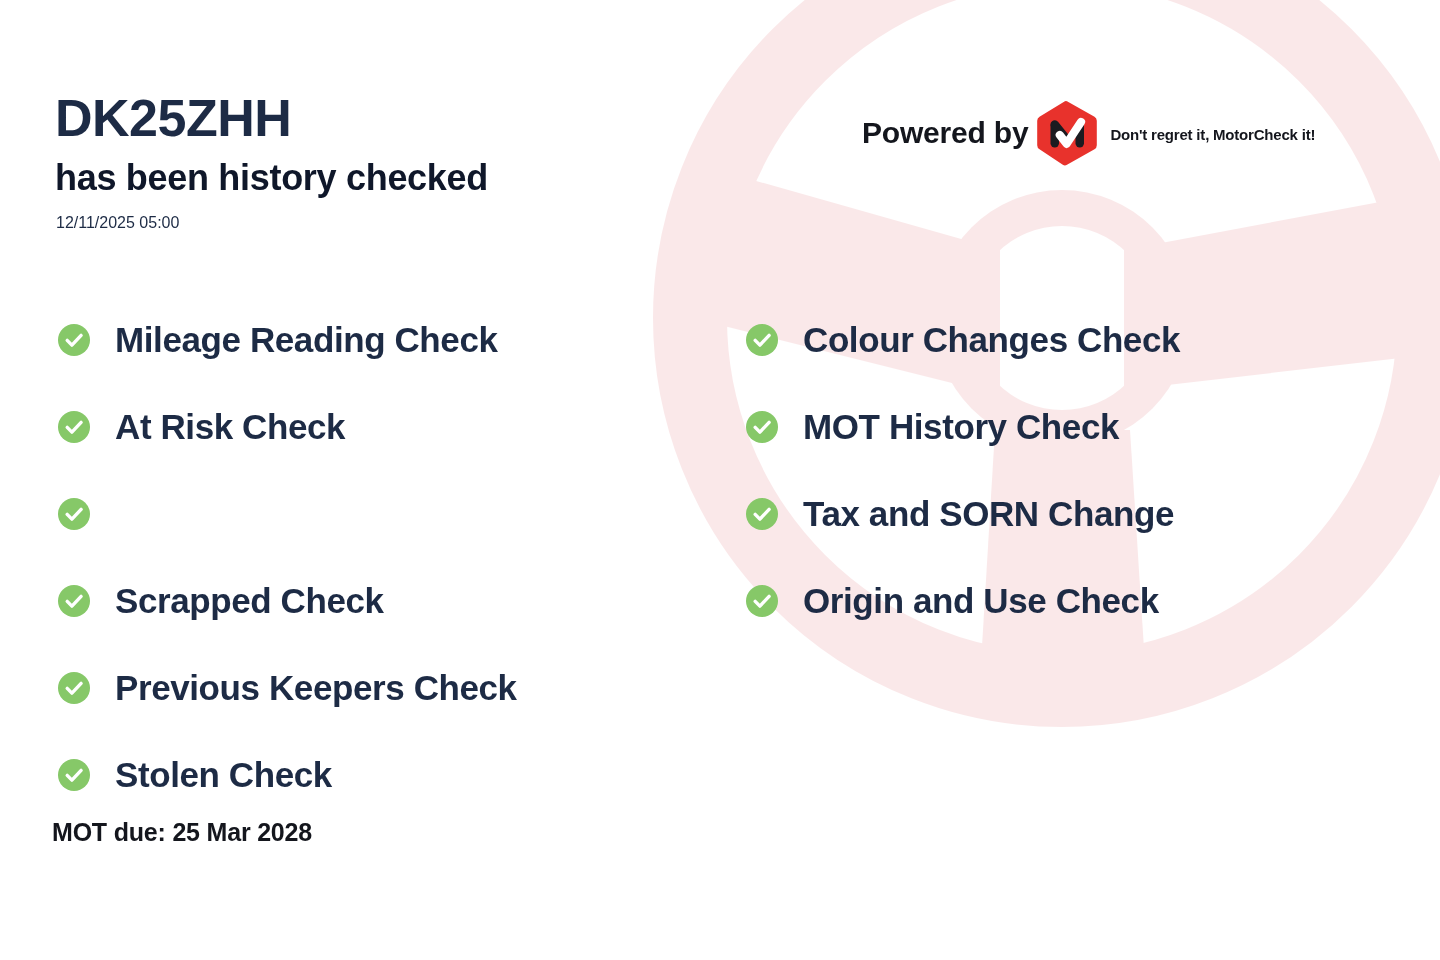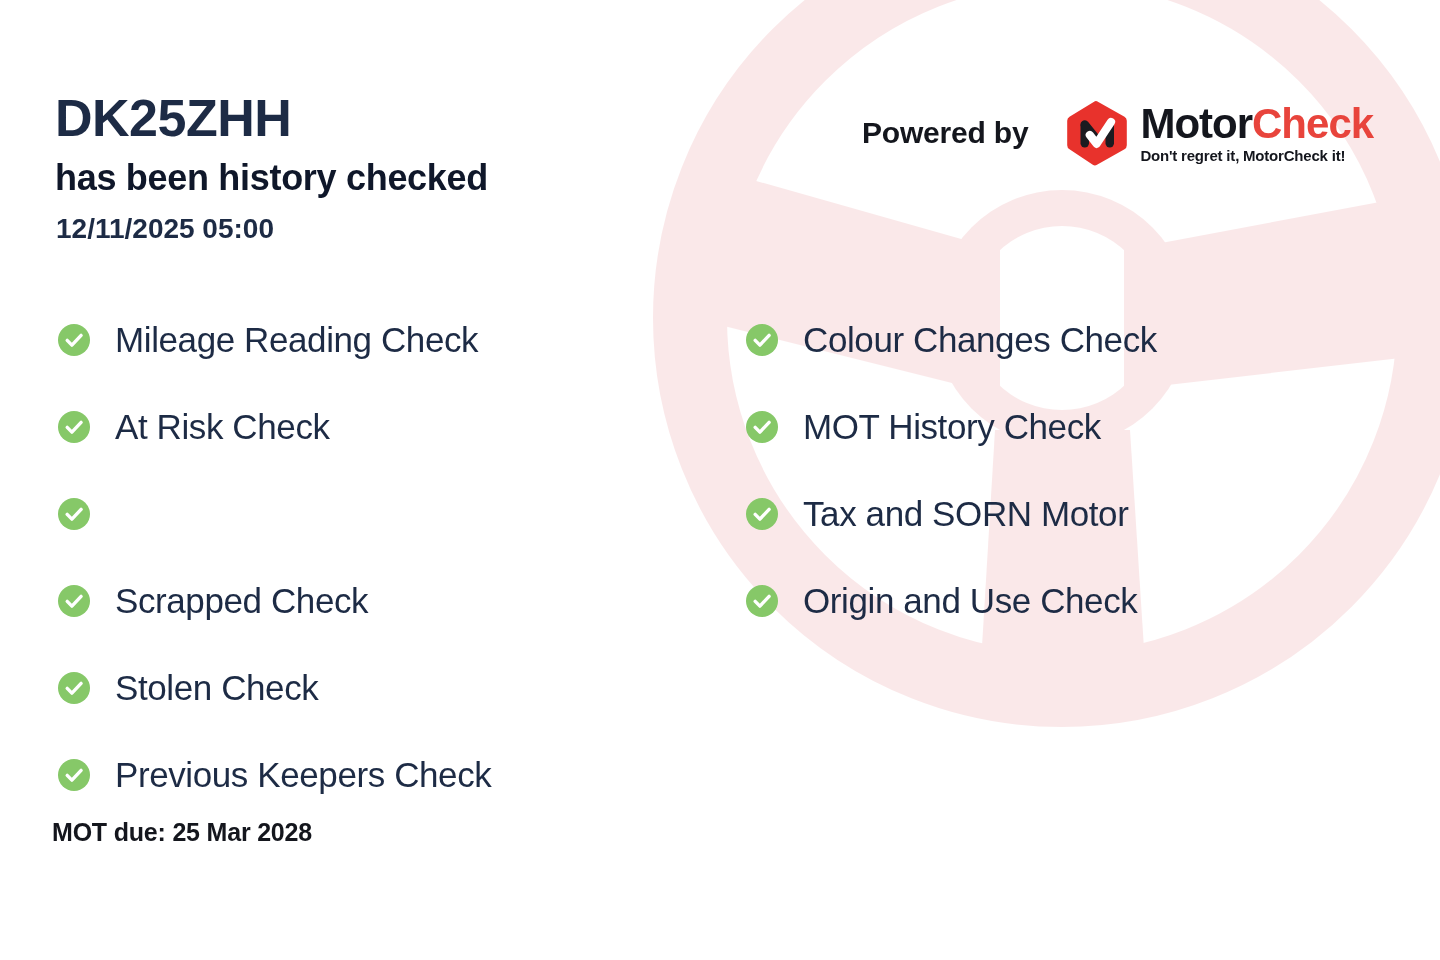--- a/index.html
+++ b/index.html
@@ -51,34 +51,34 @@
     font-size:36px;
     font-weight:bold;
     letter-spacing:-0.3px;
     color:#0f172a;
     line-height:1;
     white-space:nowrap;
   }
   .reg-timestamp {
     position:absolute;
     left:56px; top:215px;
-    font-size:28px;
-    font-weight:700;
+    font-size:16px;
+    font-weight:400;
     color:#1d2b45;
     line-height:1;
     white-space:nowrap;
   }
 
   
   .brand-block {
     position:absolute;
     left:862px; top:100px;
     display:flex;
     align-items:center;
-    gap:38px;
+    gap:8px;
   }
   .powered-by {
     font-size:30px;
     font-weight:600;
     color:#14161d;
     white-space:nowrap;
     letter-spacing:-0.2px;
   }
   .brand-mark { display:flex; align-items:center; gap:12px; }
   .hex-logo { width:62px; height:66px; display:block; flex:0 0 auto; }
@@ -108,21 +108,21 @@
 
   .check-item {
     display:flex;
     align-items:center;
     gap:25px;
     height:87px;
   }
   .check-icon { width:32px; height:32px; flex:0 0 auto; display:block; }
   .check-label {
     font-size:35px;
-    font-weight:normal;
+    font-weight:bold;
     letter-spacing:-0.4px;
     color:#1d2b45;
     white-space:nowrap;
     line-height:1;
   }
 
   
   .mot-due {
     position:absolute;
     left:52px; top:818px;
@@ -177,21 +177,20 @@
           <path d="M31 1.2 L58.5 16.8 Q60.8 18.2 60.8 20.8 L60.8 45.2 Q60.8 47.8 58.5 49.2 L31 64.8 Q28.9 66 26.8 64.8 L3.5 49.2 Q1.2 47.8 1.2 45.2 L1.2 20.8 Q1.2 18.2 3.5 16.8 L28.9 1.2 Q30 0.6 31 1.2 Z" fill="#e8322c"></path>
 
           <rect x="14.5" y="21.5" width="8.5" height="26" rx="4.2" fill="#1b1b20"></rect>
           <rect x="39.5" y="21.5" width="8.5" height="26" rx="4.2" fill="#1b1b20"></rect>
           <path d="M18.7 24.5 L30.0 38.5" stroke="#1b1b20" stroke-width="8.5" stroke-linecap="round"></path>
 
           <path d="M23.8 35.0 L30.6 43.8 L45.0 22.0" fill="none" stroke="#ffffff" stroke-width="8.2" stroke-linecap="round" stroke-linejoin="round"></path>
         </svg>
 
         <div class="wordmark-wrap">
-          <div class="wordmark"><span class="wm-motor">Motor</span><span class="wm-check">Check</span></div>
           <div class="tagline">Don't regret it, MotorCheck it!</div>
         </div>
       </div>
     </div>
 
     <div class="check-col" id="col-left">
       <div class="check-item">
         <svg class="check-icon" viewBox="0 0 32 32" xmlns="http://www.w3.org/2000/svg" aria-hidden="true">
             <circle cx="16" cy="16" r="16" fill="#86c868"></circle>
             <path d="M9.2 16.4 L13.9 21.1 L23.1 11.4" fill="none" stroke="#ffffff" stroke-width="3.4" stroke-linecap="round" stroke-linejoin="round"></path>
@@ -216,29 +215,29 @@
             <circle cx="16" cy="16" r="16" fill="#86c868"></circle>
             <path d="M9.2 16.4 L13.9 21.1 L23.1 11.4" fill="none" stroke="#ffffff" stroke-width="3.4" stroke-linecap="round" stroke-linejoin="round"></path>
           </svg>
         <span class="check-label">Scrapped Check</span>
       </div>
       <div class="check-item">
         <svg class="check-icon" viewBox="0 0 32 32" xmlns="http://www.w3.org/2000/svg" aria-hidden="true">
             <circle cx="16" cy="16" r="16" fill="#86c868"></circle>
             <path d="M9.2 16.4 L13.9 21.1 L23.1 11.4" fill="none" stroke="#ffffff" stroke-width="3.4" stroke-linecap="round" stroke-linejoin="round"></path>
           </svg>
+        <span class="check-label">Previous Keepers Check</span>
+      </div>
+      <div class="check-item">
+        <svg class="check-icon" viewBox="0 0 32 32" xmlns="http://www.w3.org/2000/svg" aria-hidden="true">
+            <circle cx="16" cy="16" r="16" fill="#86c868"></circle>
+            <path d="M9.2 16.4 L13.9 21.1 L23.1 11.4" fill="none" stroke="#ffffff" stroke-width="3.4" stroke-linecap="round" stroke-linejoin="round"></path>
+          </svg>
         <span class="check-label">Stolen Check</span>
       </div>
-      <div class="check-item">
-        <svg class="check-icon" viewBox="0 0 32 32" xmlns="http://www.w3.org/2000/svg" aria-hidden="true">
-            <circle cx="16" cy="16" r="16" fill="#86c868"></circle>
-            <path d="M9.2 16.4 L13.9 21.1 L23.1 11.4" fill="none" stroke="#ffffff" stroke-width="3.4" stroke-linecap="round" stroke-linejoin="round"></path>
-          </svg>
-        <span class="check-label">Previous Keepers Check</span>
-      </div>
     </div>
 
     <div class="check-col" id="col-right">
       <div class="check-item">
         <svg class="check-icon" viewBox="0 0 32 32" xmlns="http://www.w3.org/2000/svg" aria-hidden="true">
             <circle cx="16" cy="16" r="16" fill="#86c868"></circle>
             <path d="M9.2 16.4 L13.9 21.1 L23.1 11.4" fill="none" stroke="#ffffff" stroke-width="3.4" stroke-linecap="round" stroke-linejoin="round"></path>
           </svg>
         <span class="check-label">Colour Changes Check</span>
       </div>
@@ -247,21 +246,21 @@
             <circle cx="16" cy="16" r="16" fill="#86c868"></circle>
             <path d="M9.2 16.4 L13.9 21.1 L23.1 11.4" fill="none" stroke="#ffffff" stroke-width="3.4" stroke-linecap="round" stroke-linejoin="round"></path>
           </svg>
         <span class="check-label">MOT History Check</span>
       </div>
       <div class="check-item">
         <svg class="check-icon" viewBox="0 0 32 32" xmlns="http://www.w3.org/2000/svg" aria-hidden="true">
             <circle cx="16" cy="16" r="16" fill="#86c868"></circle>
             <path d="M9.2 16.4 L13.9 21.1 L23.1 11.4" fill="none" stroke="#ffffff" stroke-width="3.4" stroke-linecap="round" stroke-linejoin="round"></path>
           </svg>
-        <span class="check-label">Tax and SORN Motor</span>
+        <span class="check-label">Tax and SORN Change</span>
       </div>
       <div class="check-item">
         <svg class="check-icon" viewBox="0 0 32 32" xmlns="http://www.w3.org/2000/svg" aria-hidden="true">
             <circle cx="16" cy="16" r="16" fill="#86c868"></circle>
             <path d="M9.2 16.4 L13.9 21.1 L23.1 11.4" fill="none" stroke="#ffffff" stroke-width="3.4" stroke-linecap="round" stroke-linejoin="round"></path>
           </svg>
         <span class="check-label">Origin and Use Check</span>
       </div>
     </div>
 

